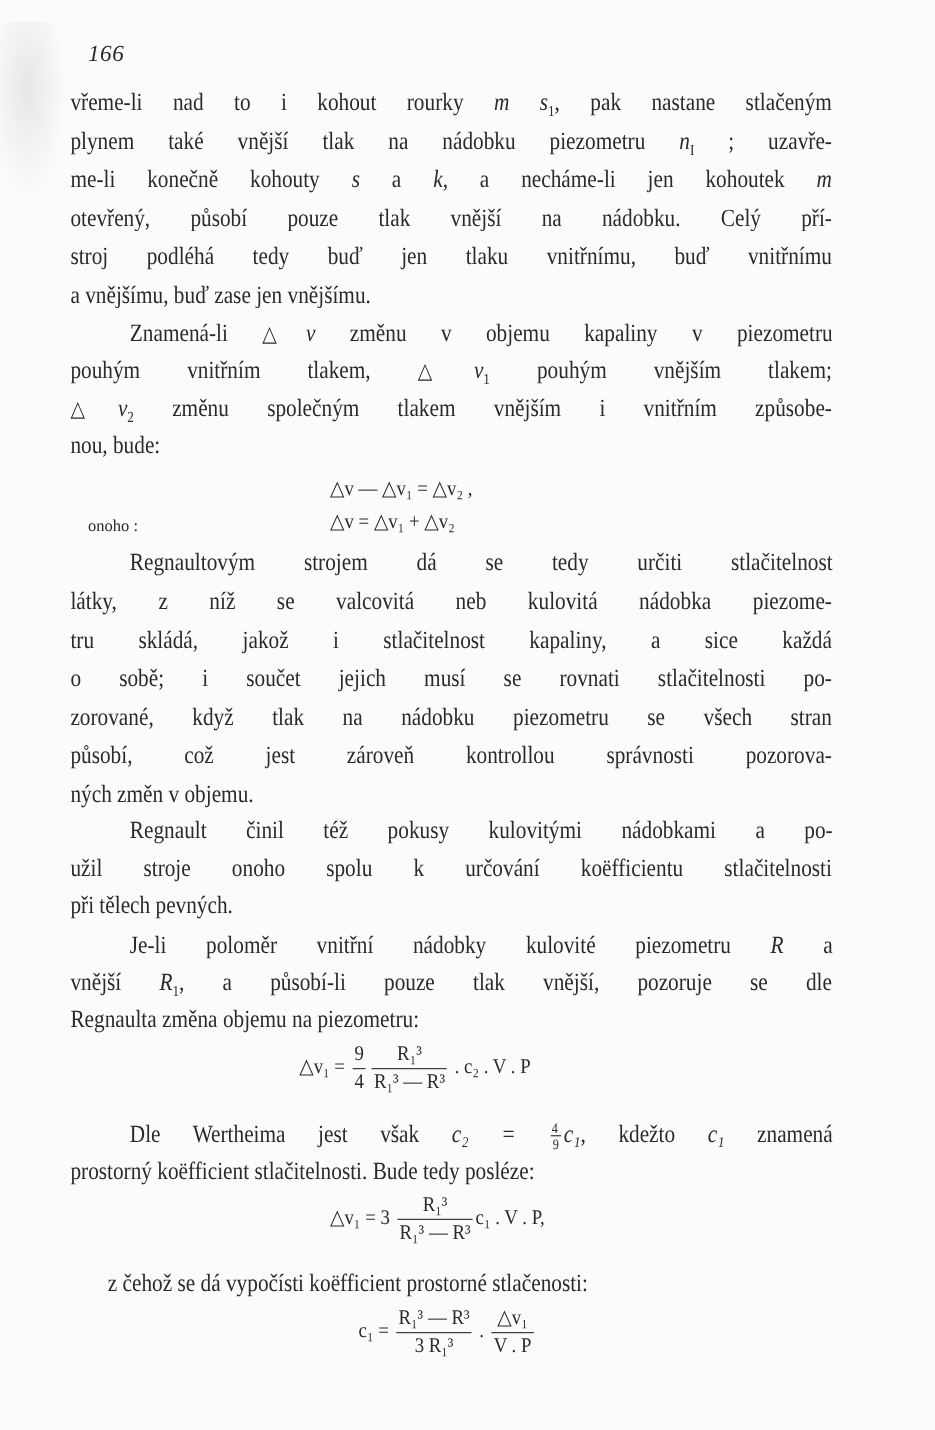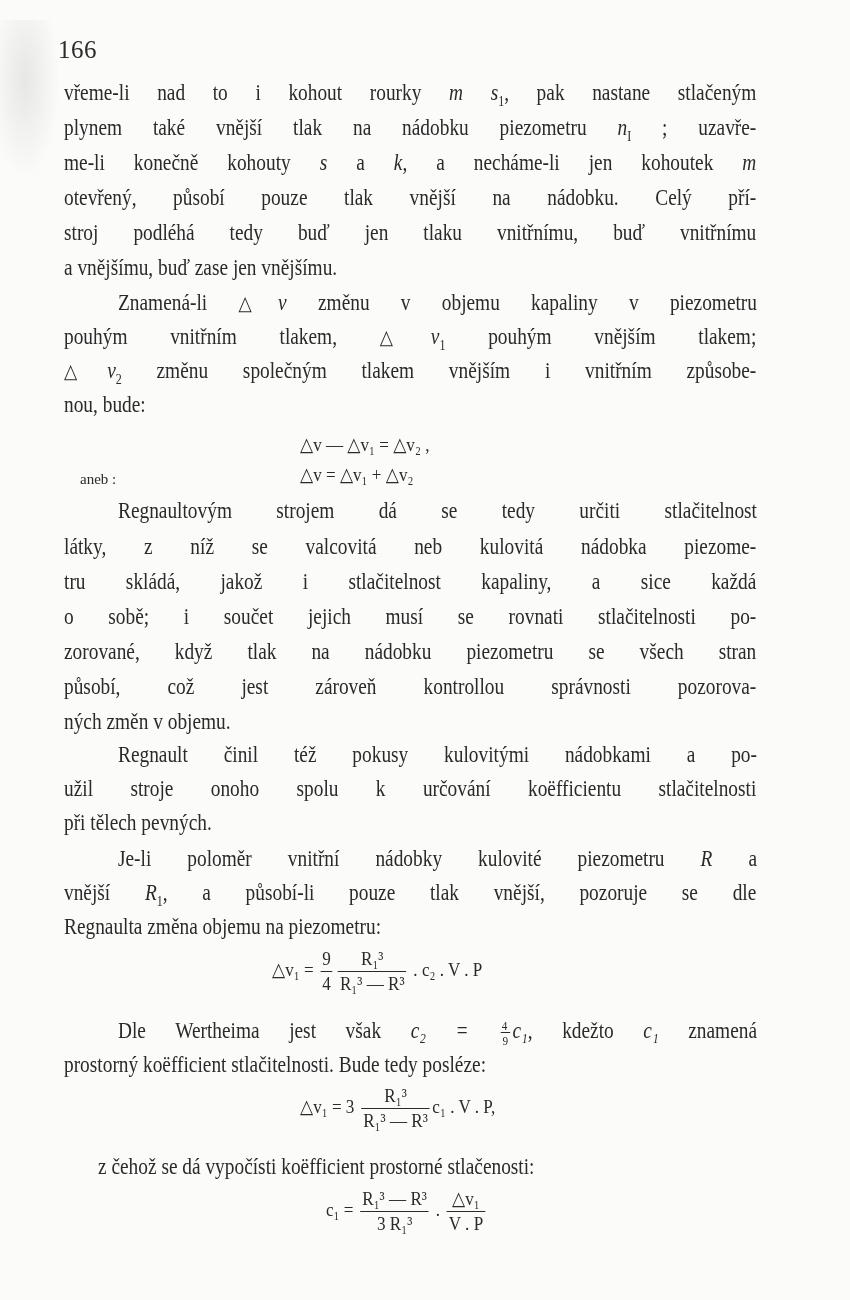--- a/index.html
+++ b/index.html
@@ -9,22 +9,22 @@
       font-family: "Liberation Serif", "DejaVu Serif", serif;
       color: #2a2a2a;
       position: relative;
     }
     .page { position: absolute; left: 0; top: 0; width: 850px; height: 1300px; }
     .stain {
       position: absolute; left: 0; top: 20px; width: 60px; height: 160px;
       background: radial-gradient(ellipse at 25px 60px, rgba(170,170,170,0.25), rgba(255,255,255,0) 70%);
     }
     .page-number {
-      position: absolute; left: 58px; top: 36px;
-      font-size: 25px; letter-spacing: 0.5px;
+      position: absolute; left: 80px; top: 36px;
+      font-size: 21px; letter-spacing: 0.5px; font-style: italic;
     }
     .line {
       position: absolute; left: 64px; width: 692px;
       font-size: 22.5px; line-height: 30px; white-space: nowrap;
       text-align: justify; text-align-last: justify;
       transform-origin: left top; transform: scaleX(0.86);
       width: 805px;
     }
     .line.last { text-align-last: left; }
     .line.indent { left: 118px; width: 743px; }
@@ -78,21 +78,21 @@
     <span class="tri">△</span><span class="it">v</span><sub>1</sub>
     <span>pouhým vnějším tlakem;</span>
   </div>
   <div class="line" style="top:356px">
     <span class="tri">△</span><span class="it">v</span><sub>2</sub>
     <span>změnu společným tlakem vnějším i vnitřním způsobe-</span>
   </div>
   <div class="line last" style="top:390px">nou, bude:</div>
 
   <div class="eq" style="left:300px; top:434px">△v — △v₁ = △v₂ ,</div>
-  <div class="label-aneb">aneb :</div>
+  <div class="label-aneb">onoho :</div>
   <div class="eq" style="left:300px; top:464px">△v = △v₁ + △v₂</div>
 
   <div class="line indent" style="top:496px">Regnaultovým strojem dá se tedy určiti stlačitelnost</div>
   <div class="line" style="top:532px">látky, z níž se valcovitá neb kulovitá nádobka piezome-</div>
   <div class="line" style="top:567px">tru skládá, jakož i stlačitelnost kapaliny, a sice každá</div>
   <div class="line" style="top:602px">o sobě; i součet jejich musí se rovnati stlačitelnosti po-</div>
   <div class="line" style="top:637px">zorované, když tlak na nádobku piezometru se všech stran</div>
   <div class="line" style="top:672px">působí, což jest zároveň kontrollou správnosti pozorova-</div>
   <div class="line last" style="top:707px">ných změn v objemu.</div>
 

